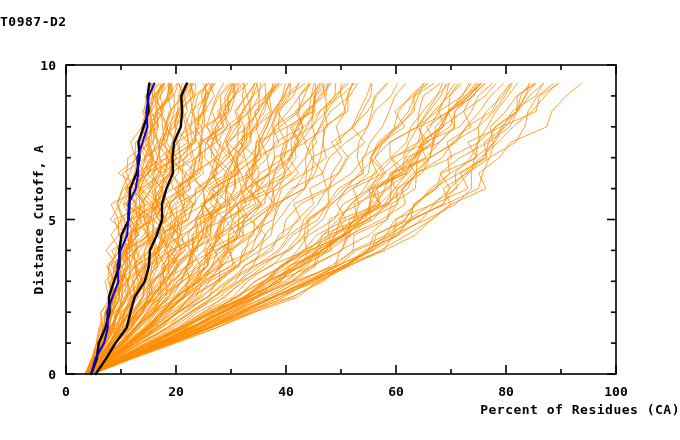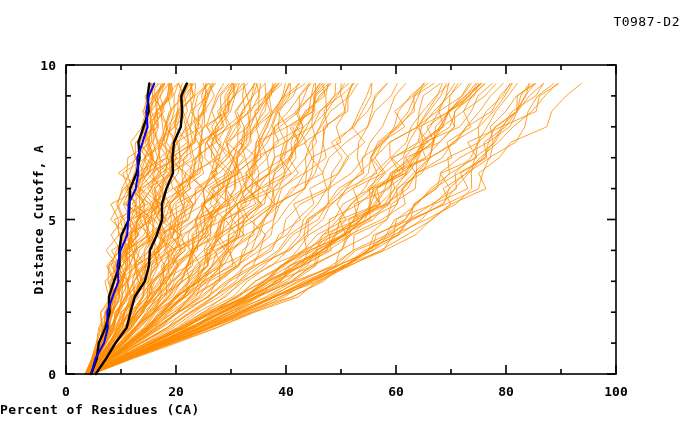--- a/index.html
+++ b/index.html
@@ -21,32 +21,32 @@
     left: 0;
     top: 0;
     width: 680px;
     height: 440px;
   }
   .plot-title {
     position: absolute;
     left: 0;
     top: 14px;
     width: 680px;
-    text-align: right;
+    text-align: left;
     font-size: 13px;
-    font-weight: normal;
+    font-weight: bold;
     letter-spacing: 0.5px;
     font-family: "DejaVu Sans Mono", "Liberation Mono", monospace;
   }
   .axis-label-x {
     position: absolute;
     left: 0;
     top: 402px;
     width: 680px;
-    text-align: left;
+    text-align: right;
     font-size: 13px;
     font-weight: bold;
     letter-spacing: 0.5px;
   }
   .axis-label-y {
     position: absolute;
     left: -92px;
     top: 212px;
     width: 260px;
     text-align: center;

